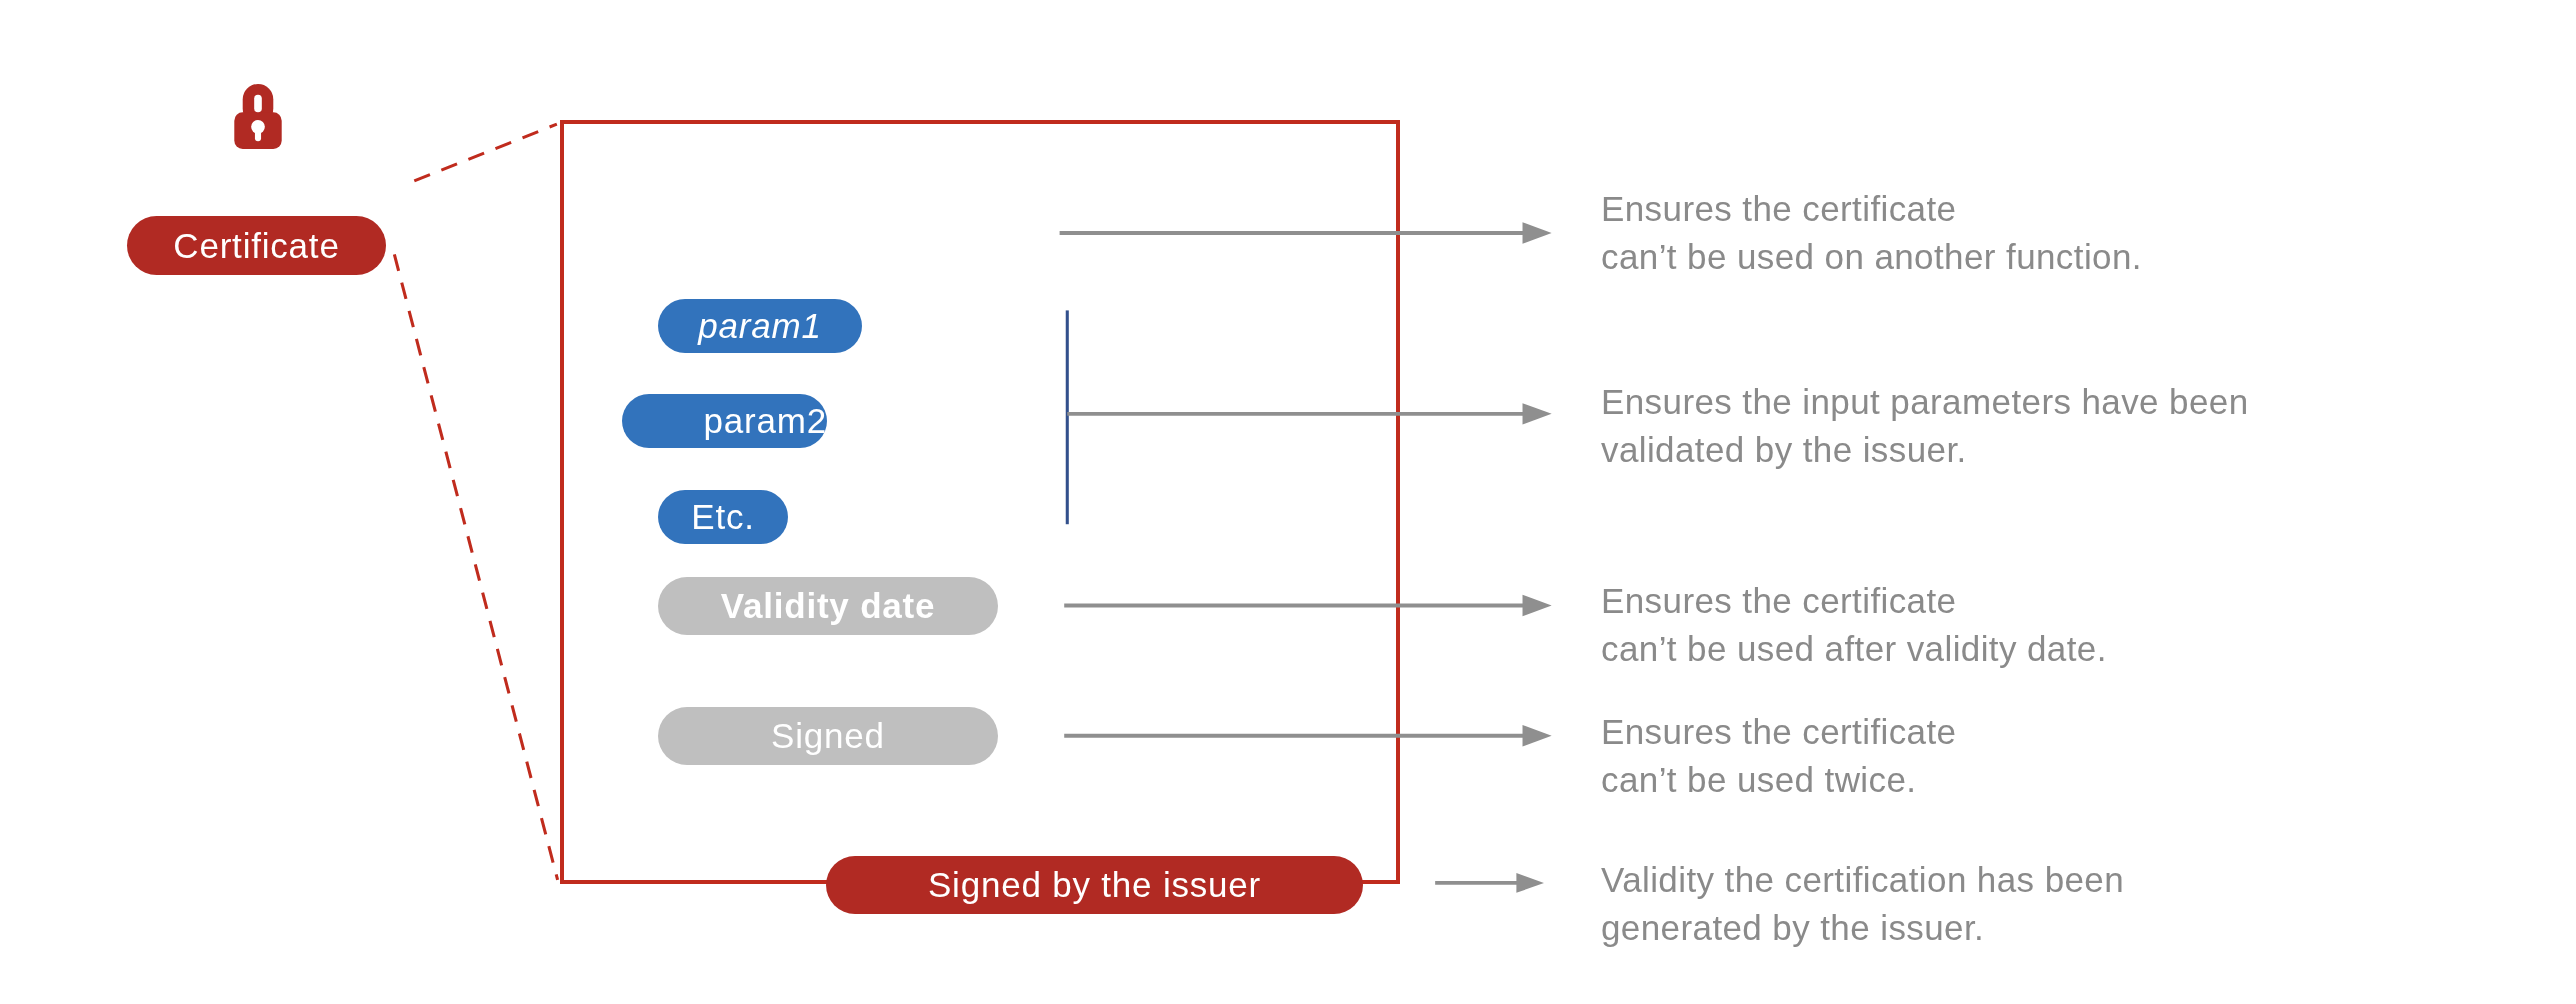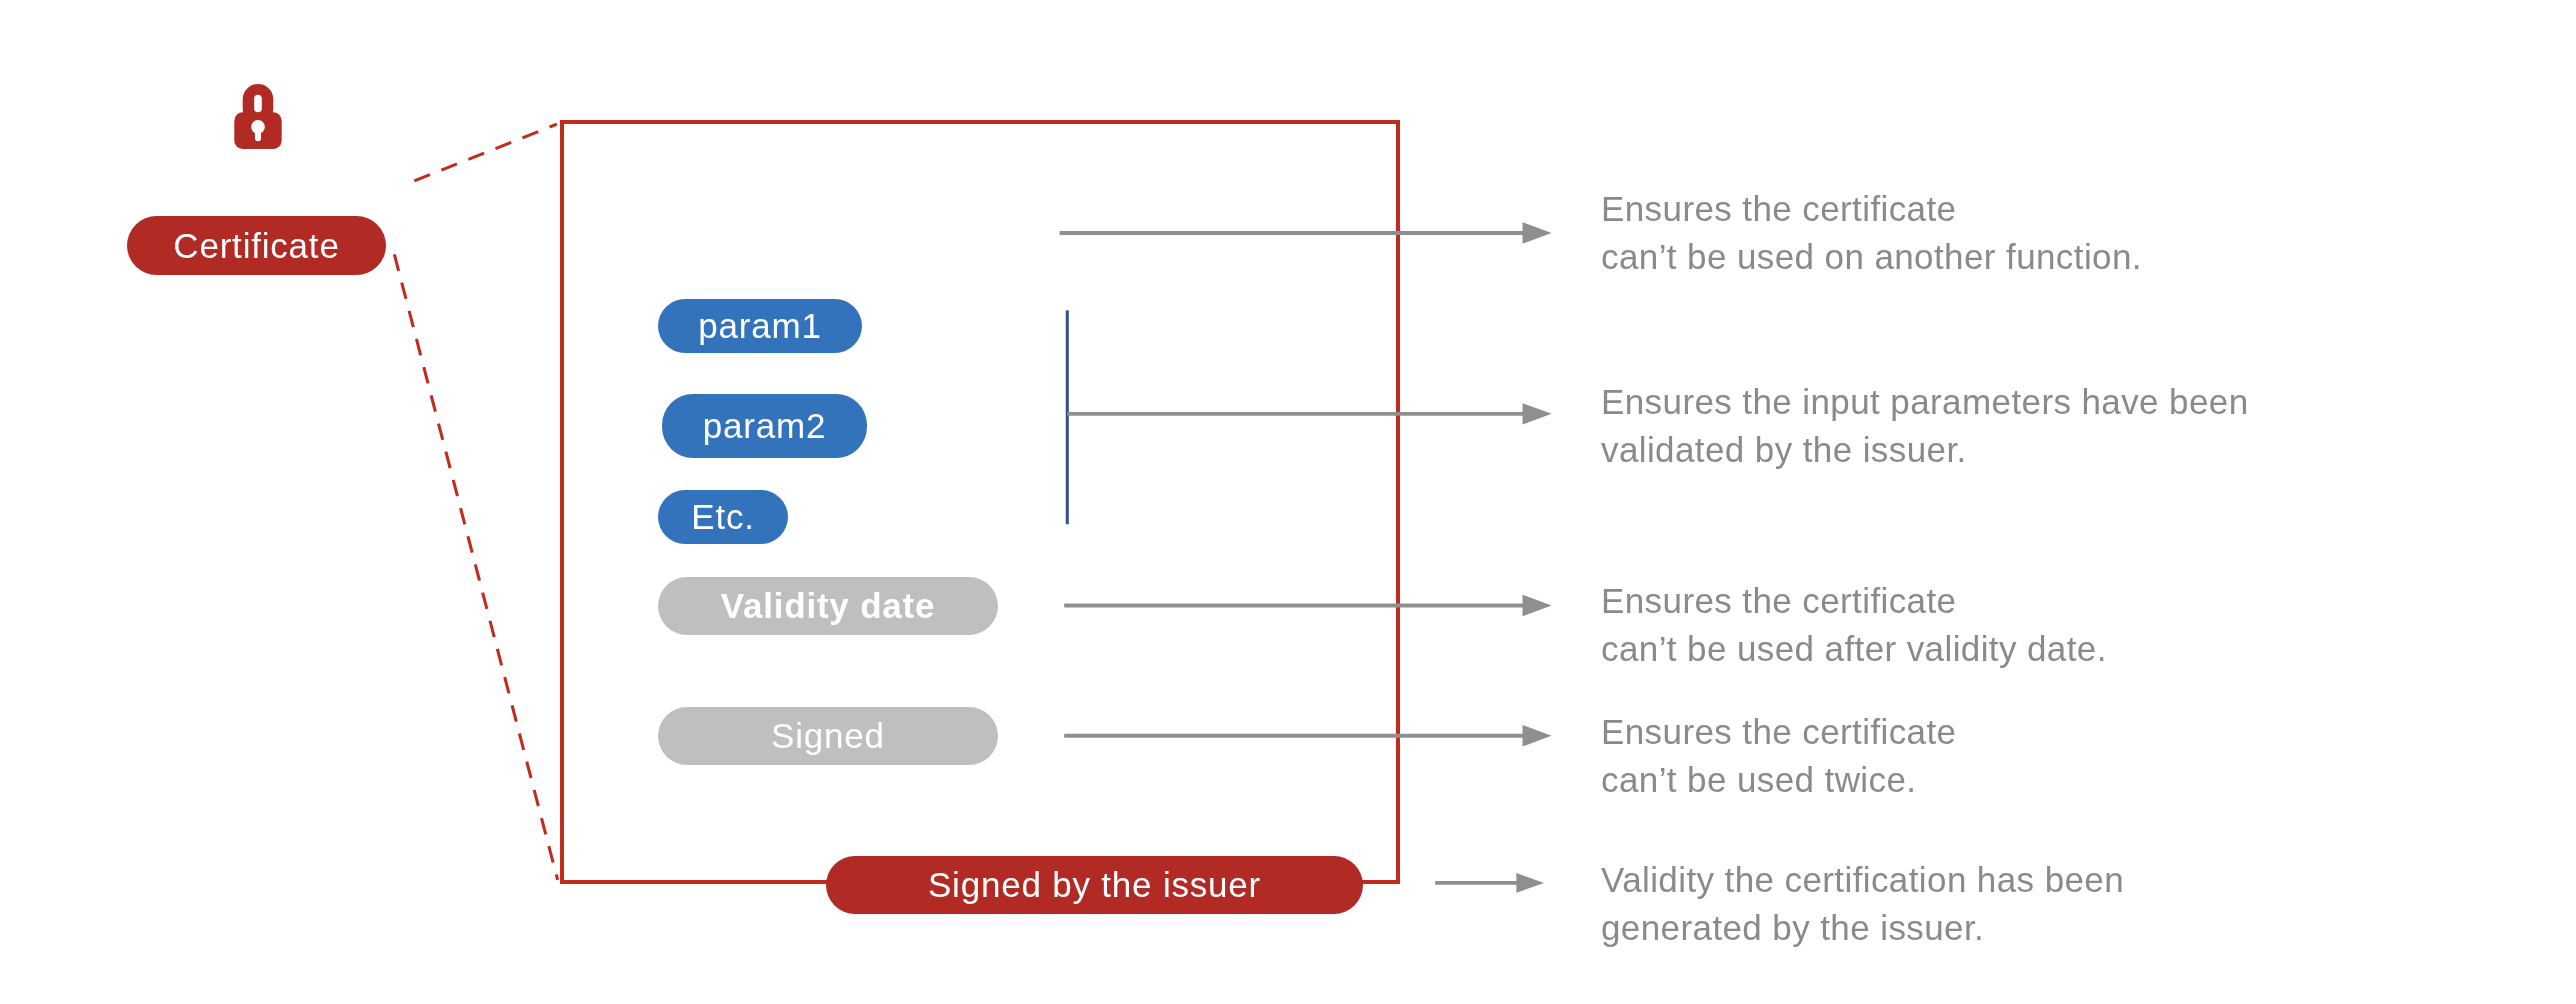--- a/index.html
+++ b/index.html
@@ -14,22 +14,22 @@
 
   .lines{position:absolute;left:0;top:0;width:2576px;height:1004px;z-index:2;pointer-events:none;}
 
   .cert-box{position:absolute;left:560px;top:120px;width:840px;height:764px;
     border:4.6px solid var(--line-red);background:transparent;z-index:1;}
 
   .pill{position:absolute;display:flex;align-items:center;justify-content:center;
     color:#fff;font-size:35px;letter-spacing:0.8px;border-radius:31px;z-index:3;white-space:nowrap;}
   .pill-cert{left:127px;top:176px;width:259px;height:59px;background:var(--red);margin-top:40px;}
   .pill-id{left:658px;top:204px;width:341px;height:58px;background:var(--navy);}
-  .pill-p1{left:658px;top:299px;width:204px;height:54px;background:var(--blue);}
-  .pill-p2{left:662px;top:394px;width:205px;height:64px;background:var(--blue);}
+  .pill-p1{left:658px;top:299px;width:204px;height:54px;background:var(--blue);font-style:italic;}
+  .pill-p2{left:622px;top:394px;width:205px;height:54px;background:var(--blue);justify-content:flex-end;}
   .pill-etc{left:658px;top:490px;width:130px;height:54px;background:var(--blue);}
   .pill-validity{left:658px;top:577px;width:340px;height:58px;background:var(--pill-gray);font-weight:bold;}
   .pill-nonce{left:658px;top:707px;width:340px;height:58px;background:var(--pill-gray);}
   .pill-signed{left:826px;top:856px;width:537px;height:58px;background:var(--red);}
 
   .lock{position:absolute;left:234px;top:84px;width:48px;height:65px;z-index:3;}
 
   .note{position:absolute;left:1601px;width:958px;color:var(--text-gray);
     font-size:35px;line-height:48px;letter-spacing:0.4px;z-index:3;white-space:nowrap;}
   .note b{font-weight:400;}

